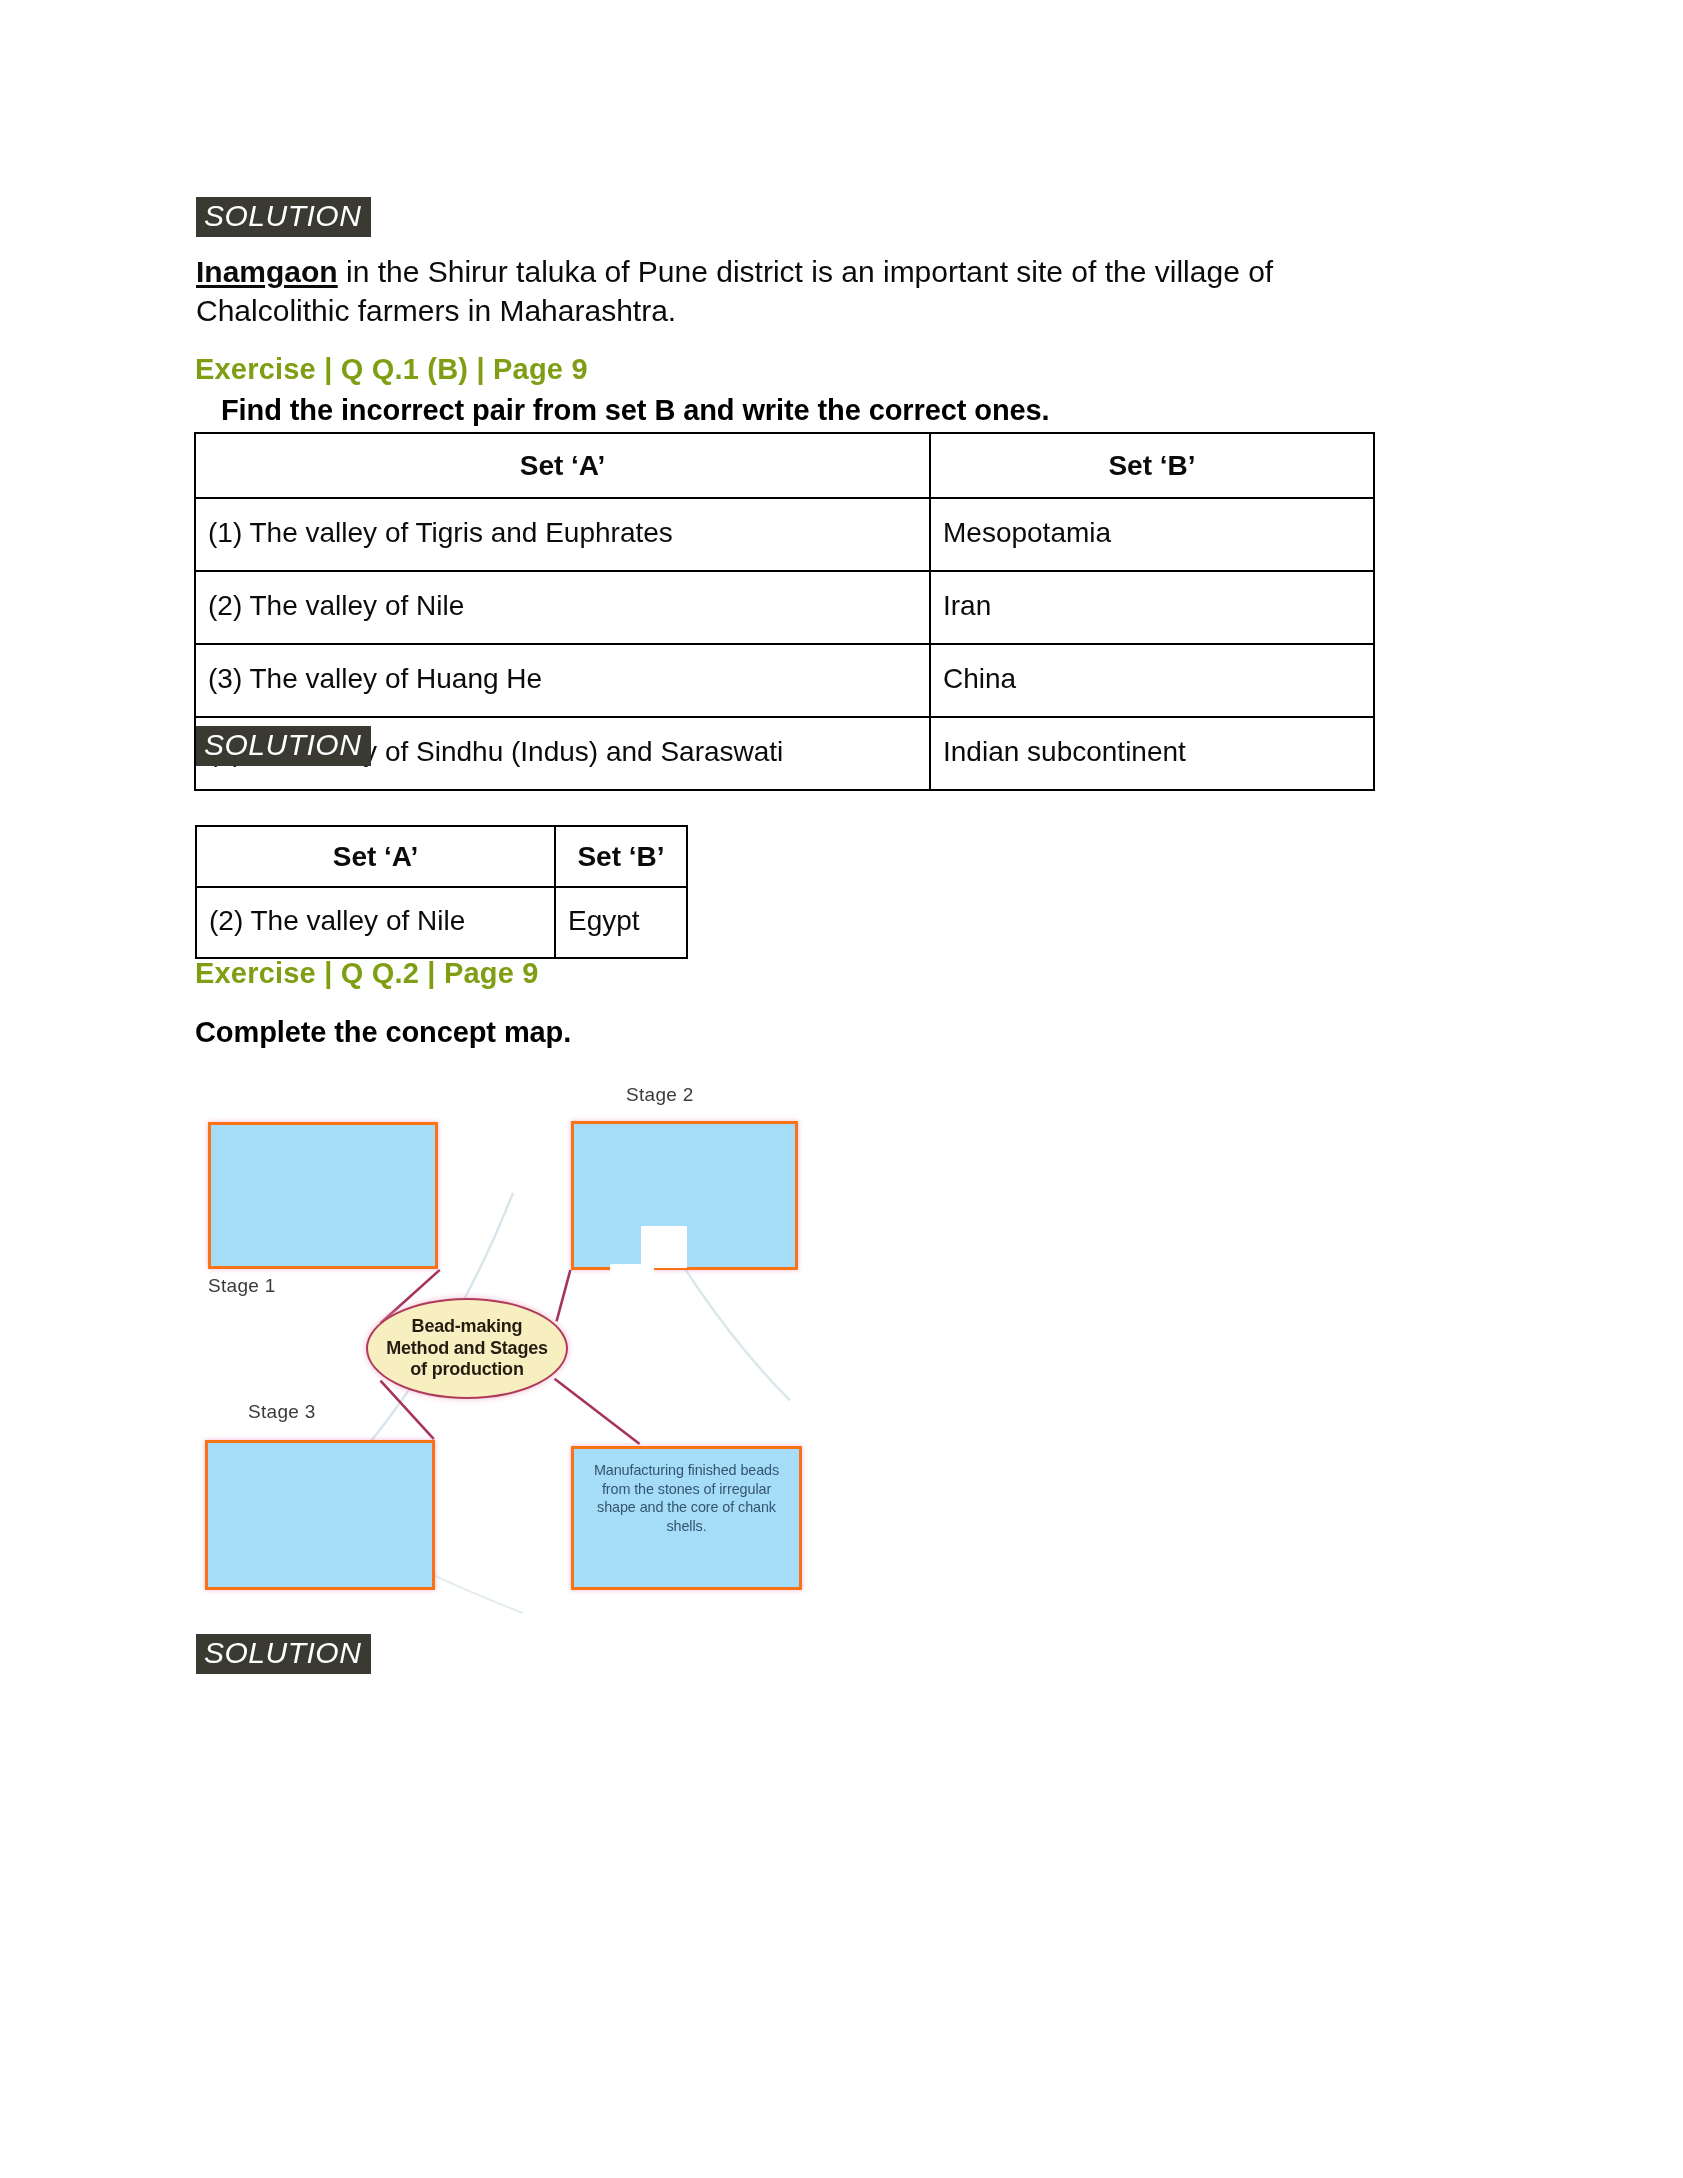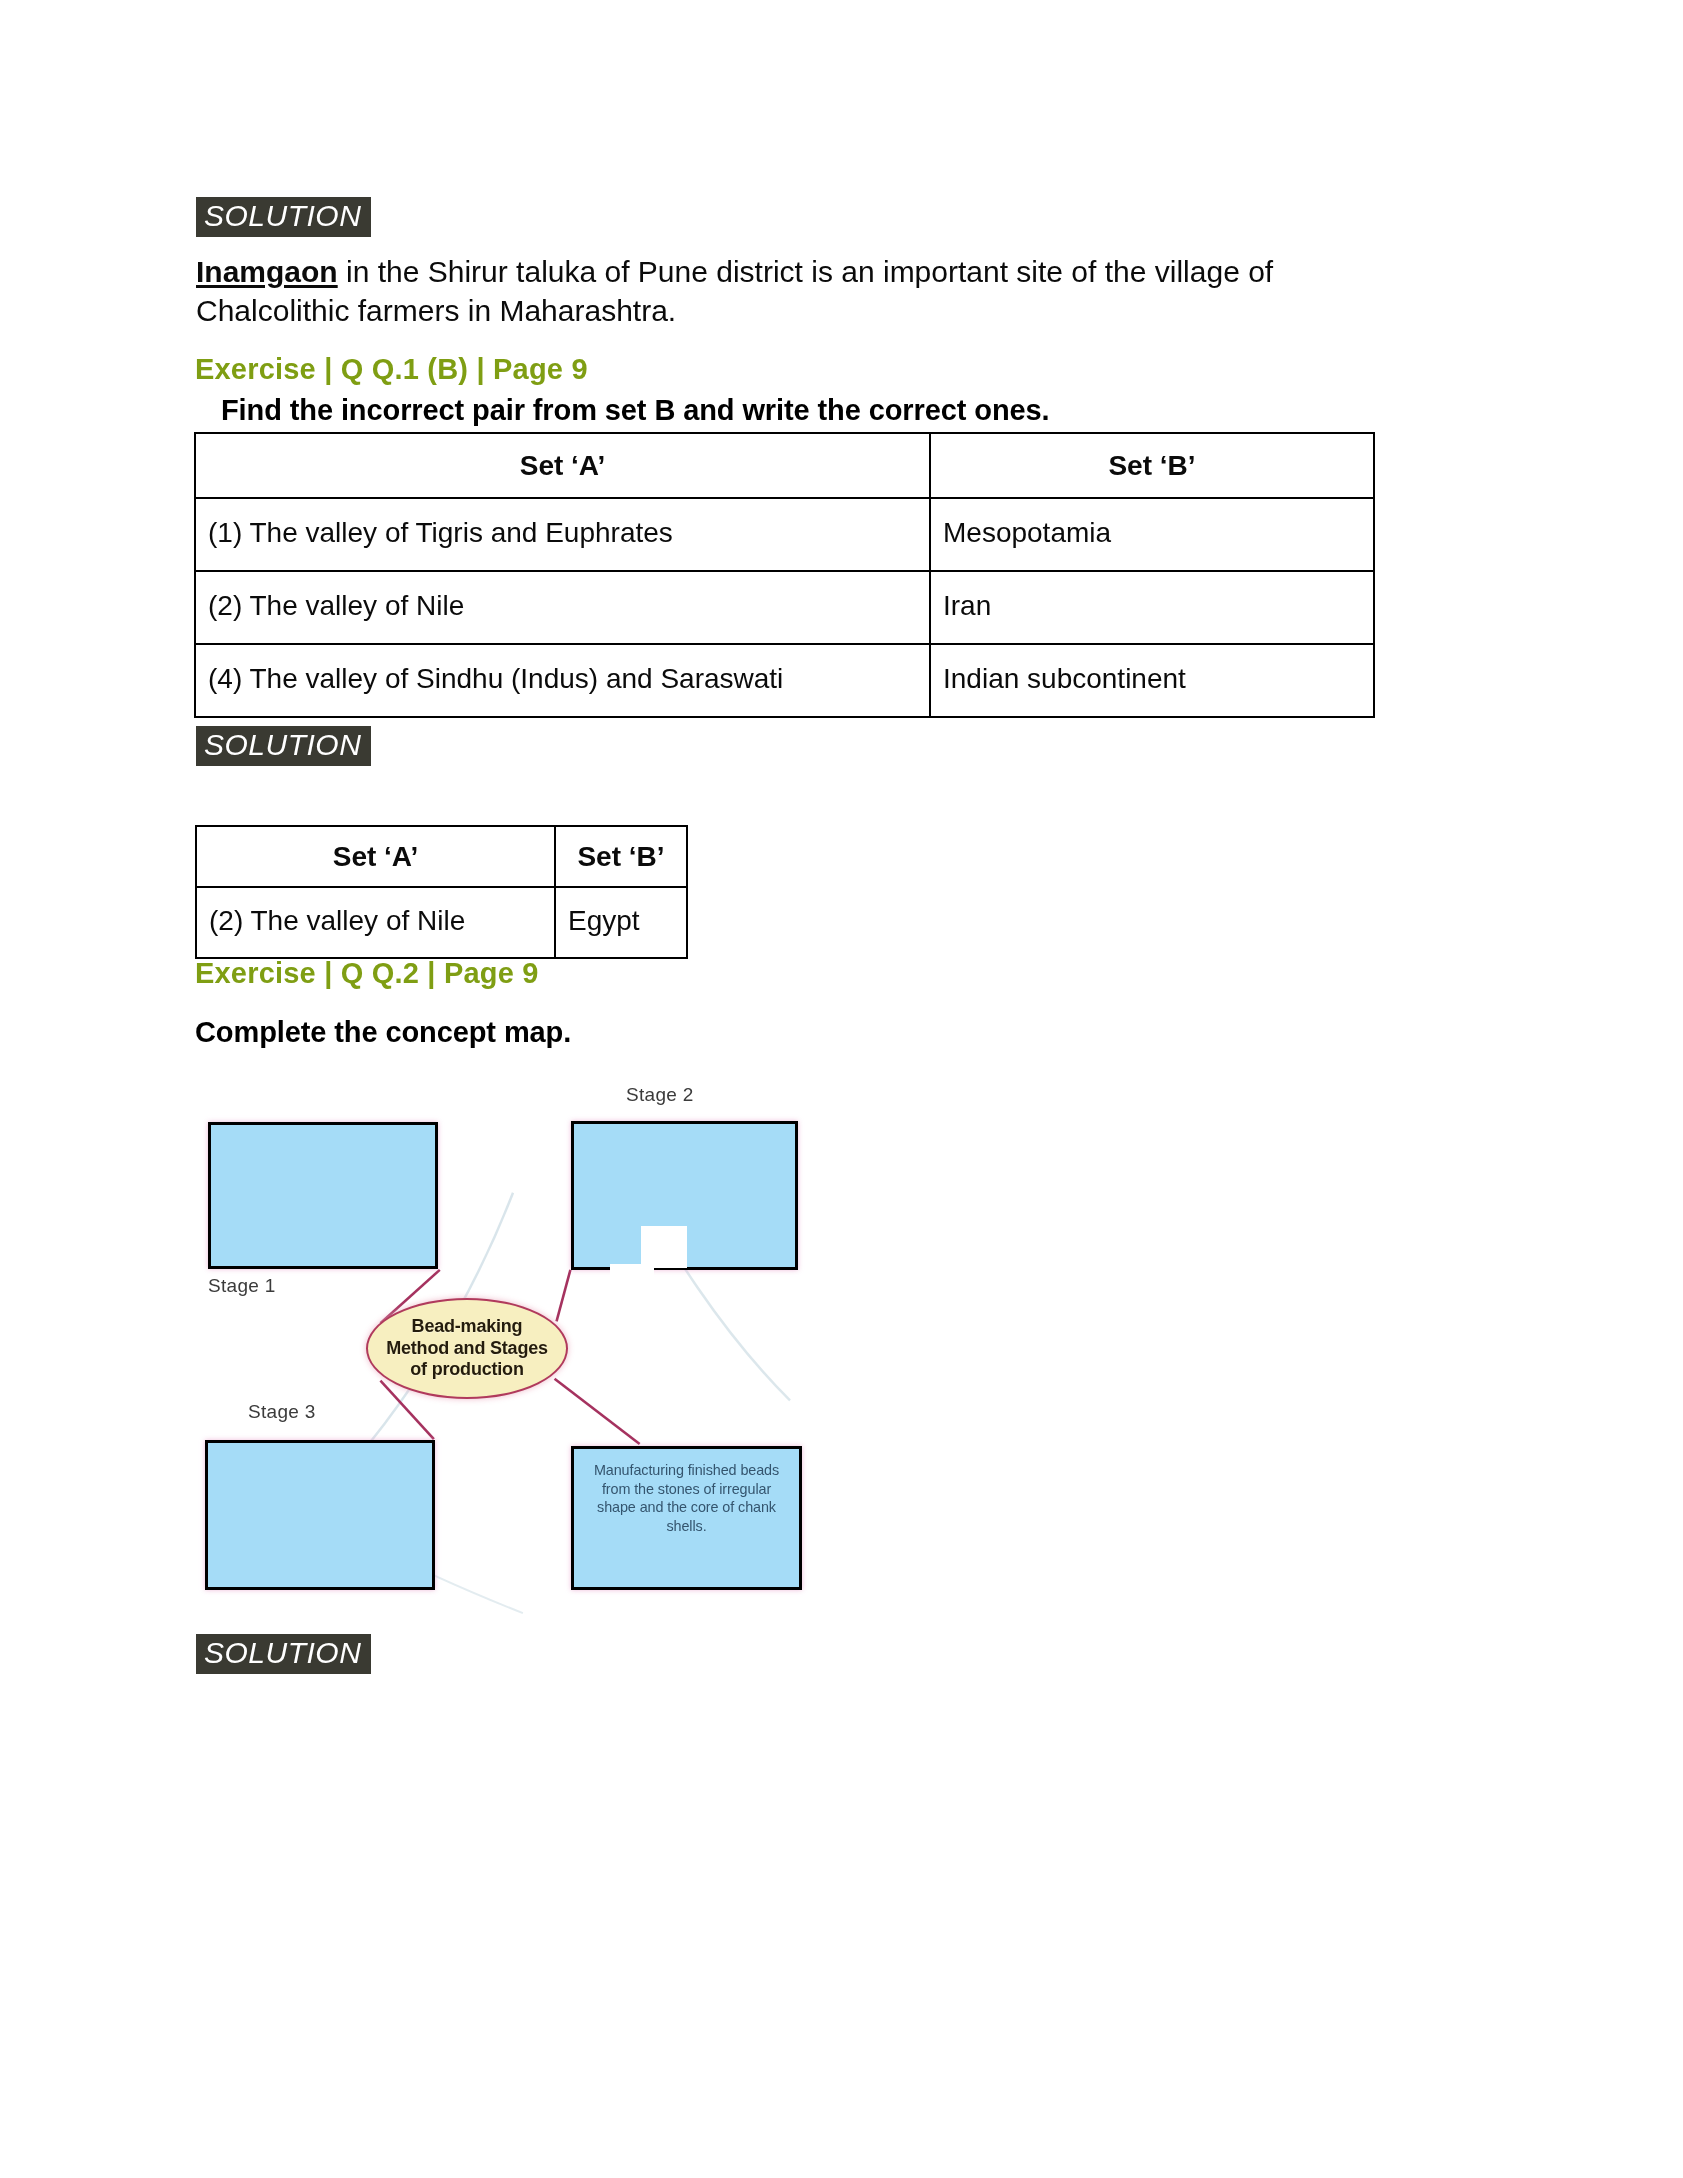--- a/index.html
+++ b/index.html
@@ -116,21 +116,21 @@
   }
   .conceptmap svg {
     position: absolute;
     left: 0; top: 0;
     width: 634px;
     height: 554px;
   }
   .cm-box {
     position: absolute;
     background: #a5dcf7;
-    border: 3px solid #000000;
+    border: 3px solid #f97316;
     box-sizing: border-box;
     box-shadow: 0 0 5px rgba(230,150,200,0.65);
   }
   .cm-box.b1 { left: 12px;  top: 48px;  width: 230px; height: 147px; }
   .cm-box.b2 { left: 375px; top: 47px;  width: 227px; height: 149px; }
   .cm-box.b3 { left: 9px;   top: 366px; width: 230px; height: 150px; }
   .cm-box.b4 { left: 375px; top: 372px; width: 231px; height: 144px; }
 
   .cm-box-text {
     font-size: 14.4px;
@@ -220,20 +220,24 @@
     <tbody>
       <tr class="datarow">
         <td class="cellA">(1)  The valley of Tigris and Euphrates</td>
         <td class="cellB">Mesopotamia</td>
       </tr>
       <tr class="datarow">
         <td class="cellA">(2)  The valley of Nile</td>
         <td class="cellB">Iran</td>
       </tr>
       <tr class="datarow">
+        <td class="cellA">(3)  The valley of Huang He</td>
+        <td class="cellB">China</td>
+      </tr>
+      <tr class="datarow">
         <td class="cellA">(4)  The valley of Sindhu (Indus) and Saraswati</td>
         <td class="cellB">Indian subcontinent</td>
       </tr>
     </tbody>
   </table>
 
   <div class="abs" style="left:196px; top:726px;">
     <span class="solution-badge">SOLUTION</span>
   </div>
 

